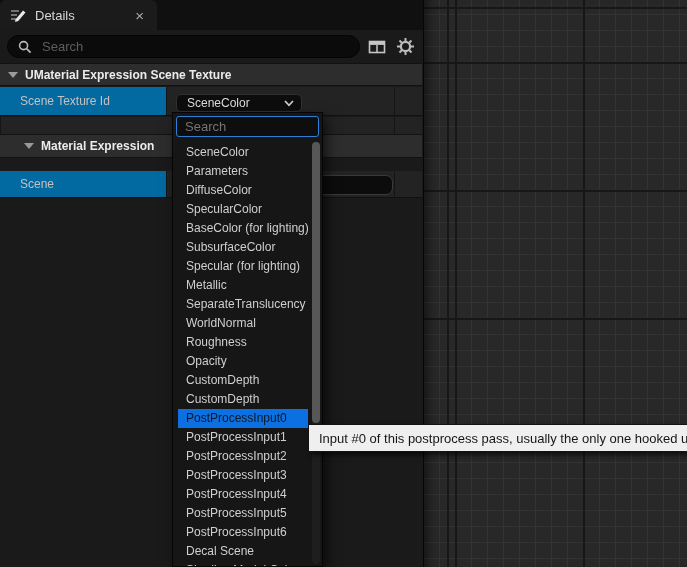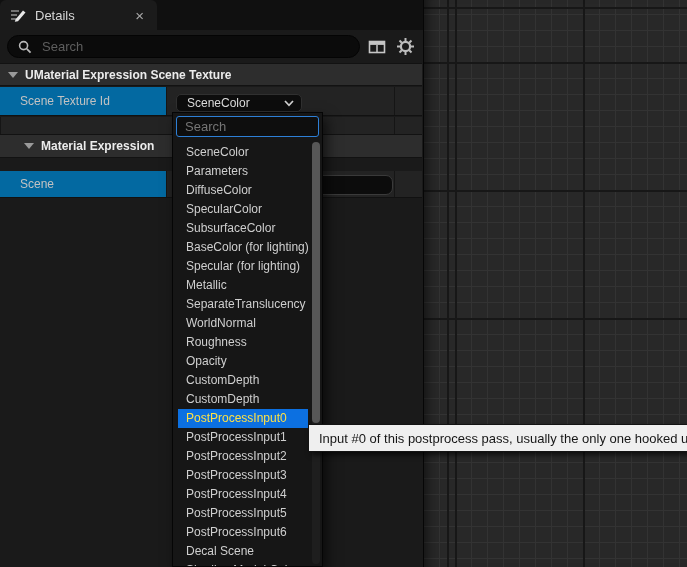--- a/index.html
+++ b/index.html
@@ -90,21 +90,21 @@
   .dd-search{
     position:absolute;left:3px;top:3px;width:143px;height:21px;box-sizing:border-box;
     background:#0e0e0e;border:1px solid #2d7fd6;border-radius:3px;
     color:#cfcfcf;font-size:13px;padding:0 8px;outline:none;font-family:inherit;
   }
   .dd-list{position:absolute;left:0;top:28px;right:14px;bottom:0;overflow:hidden;padding-top:2px;}
   .dd-item{
     height:19px;line-height:19px;margin-left:5px;padding-left:8px;
     font-size:12px;color:#cfcfcf;white-space:nowrap;
   }
-  .dd-item.selected{background:#0c70e1;color:#fde047;}
+  .dd-item.selected{background:#0c70e1;color:#0f172a;}
   .dd-scroll{position:absolute;right:2px;top:29px;bottom:2px;width:8px;background:#1e1e1e;border-radius:4px;}
   .dd-thumb{position:absolute;left:0;top:0;width:8px;height:281px;background:#575757;border-radius:4px;}
 
   
   .tooltip{
     left:308px;top:424px;height:28px;z-index:20;
     background:#efefef;border:1px solid #131313;box-sizing:border-box;
     display:flex;align-items:center;padding:0 10px;
     box-shadow:3px 3px 5px rgba(0,0,0,0.65);
   }
@@ -202,22 +202,22 @@
   <input class="abs textinput" type="text" value="" style="">
 </div>
 
 <div class="abs dropdown">
   <input class="dd-search" type="text" placeholder="Search" style="">
   <div class="dd-list">
       <div class="dd-item">SceneColor</div>
       <div class="dd-item">Parameters</div>
       <div class="dd-item">DiffuseColor</div>
       <div class="dd-item">SpecularColor</div>
+      <div class="dd-item">BaseColor (for lighting)</div>
       <div class="dd-item">SubsurfaceColor</div>
-      <div class="dd-item">BaseColor (for lighting)</div>
       <div class="dd-item">Specular (for lighting)</div>
       <div class="dd-item">Metallic</div>
       <div class="dd-item">SeparateTranslucency</div>
       <div class="dd-item">WorldNormal</div>
       <div class="dd-item">Roughness</div>
       <div class="dd-item">Opacity</div>
       <div class="dd-item">CustomDepth</div>
       <div class="dd-item">CustomDepth</div>
       <div class="dd-item selected">PostProcessInput0</div>
       <div class="dd-item">PostProcessInput1</div>

